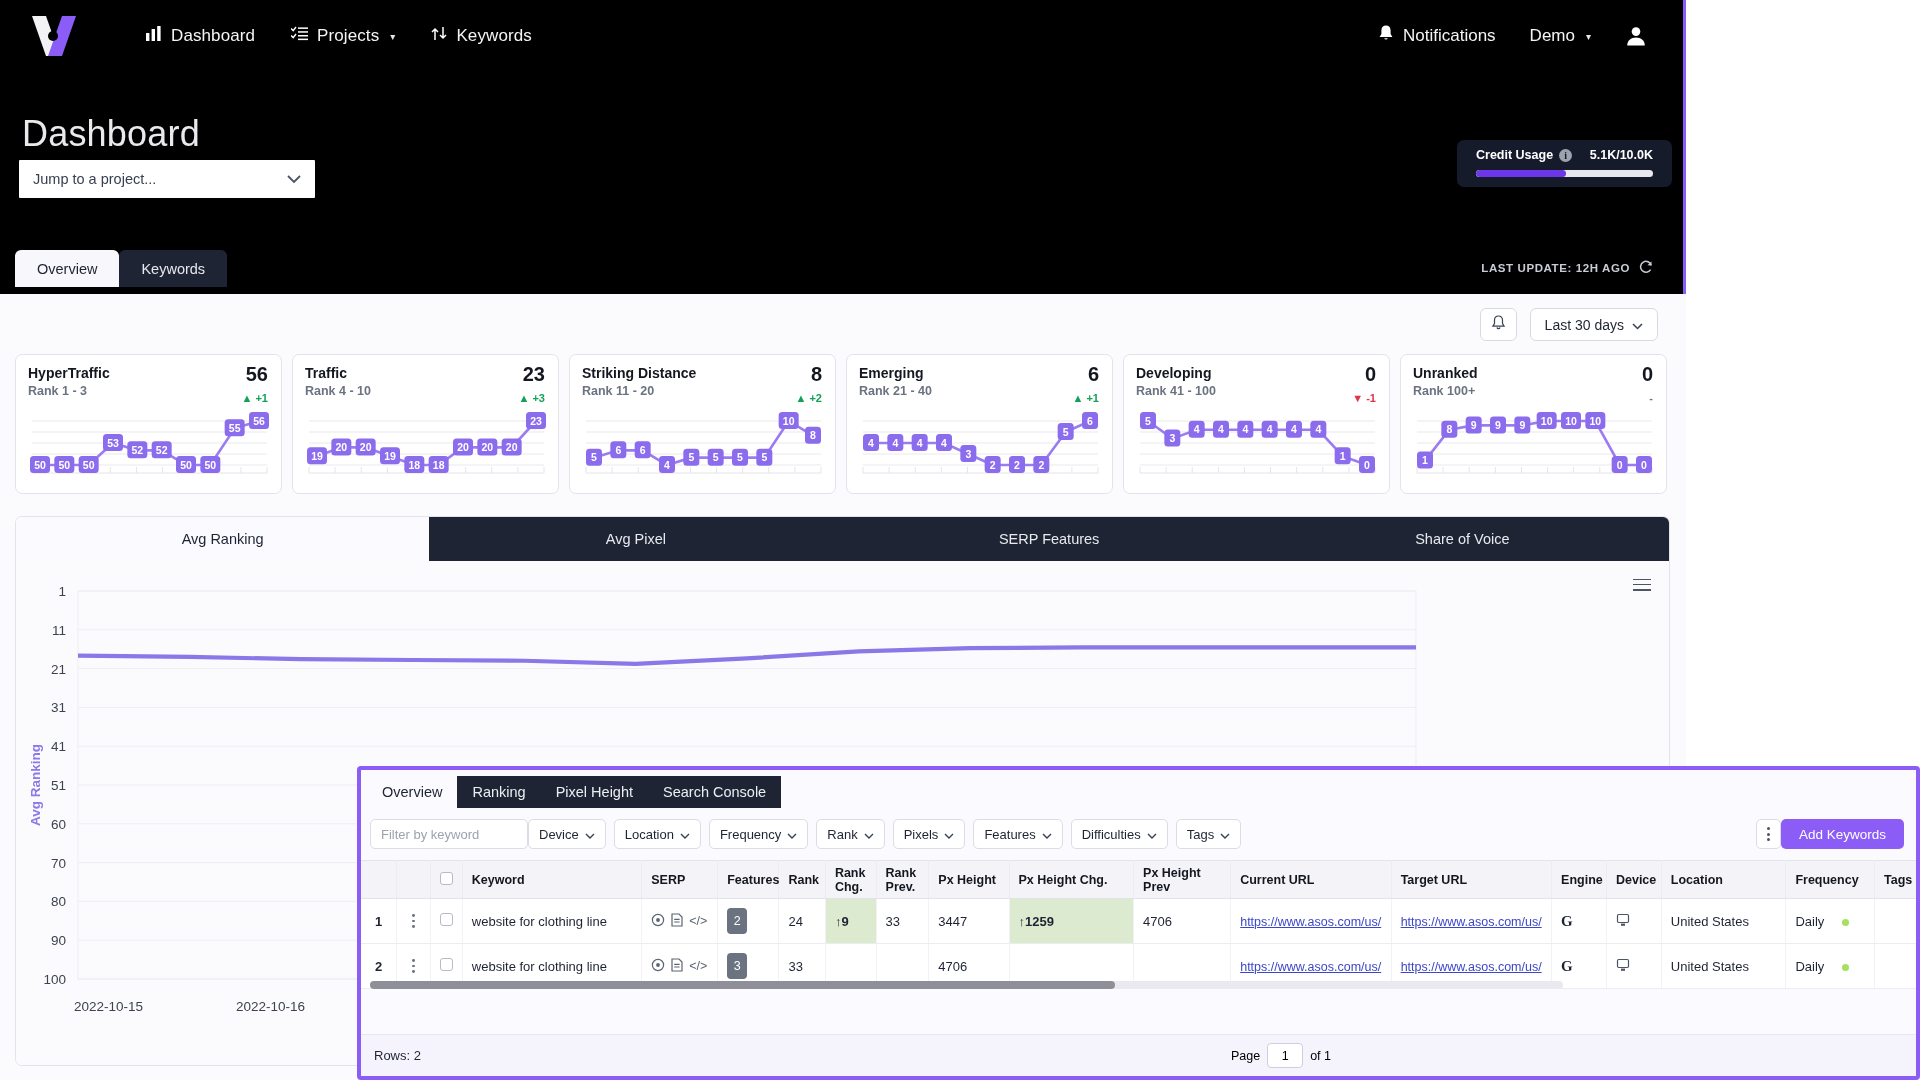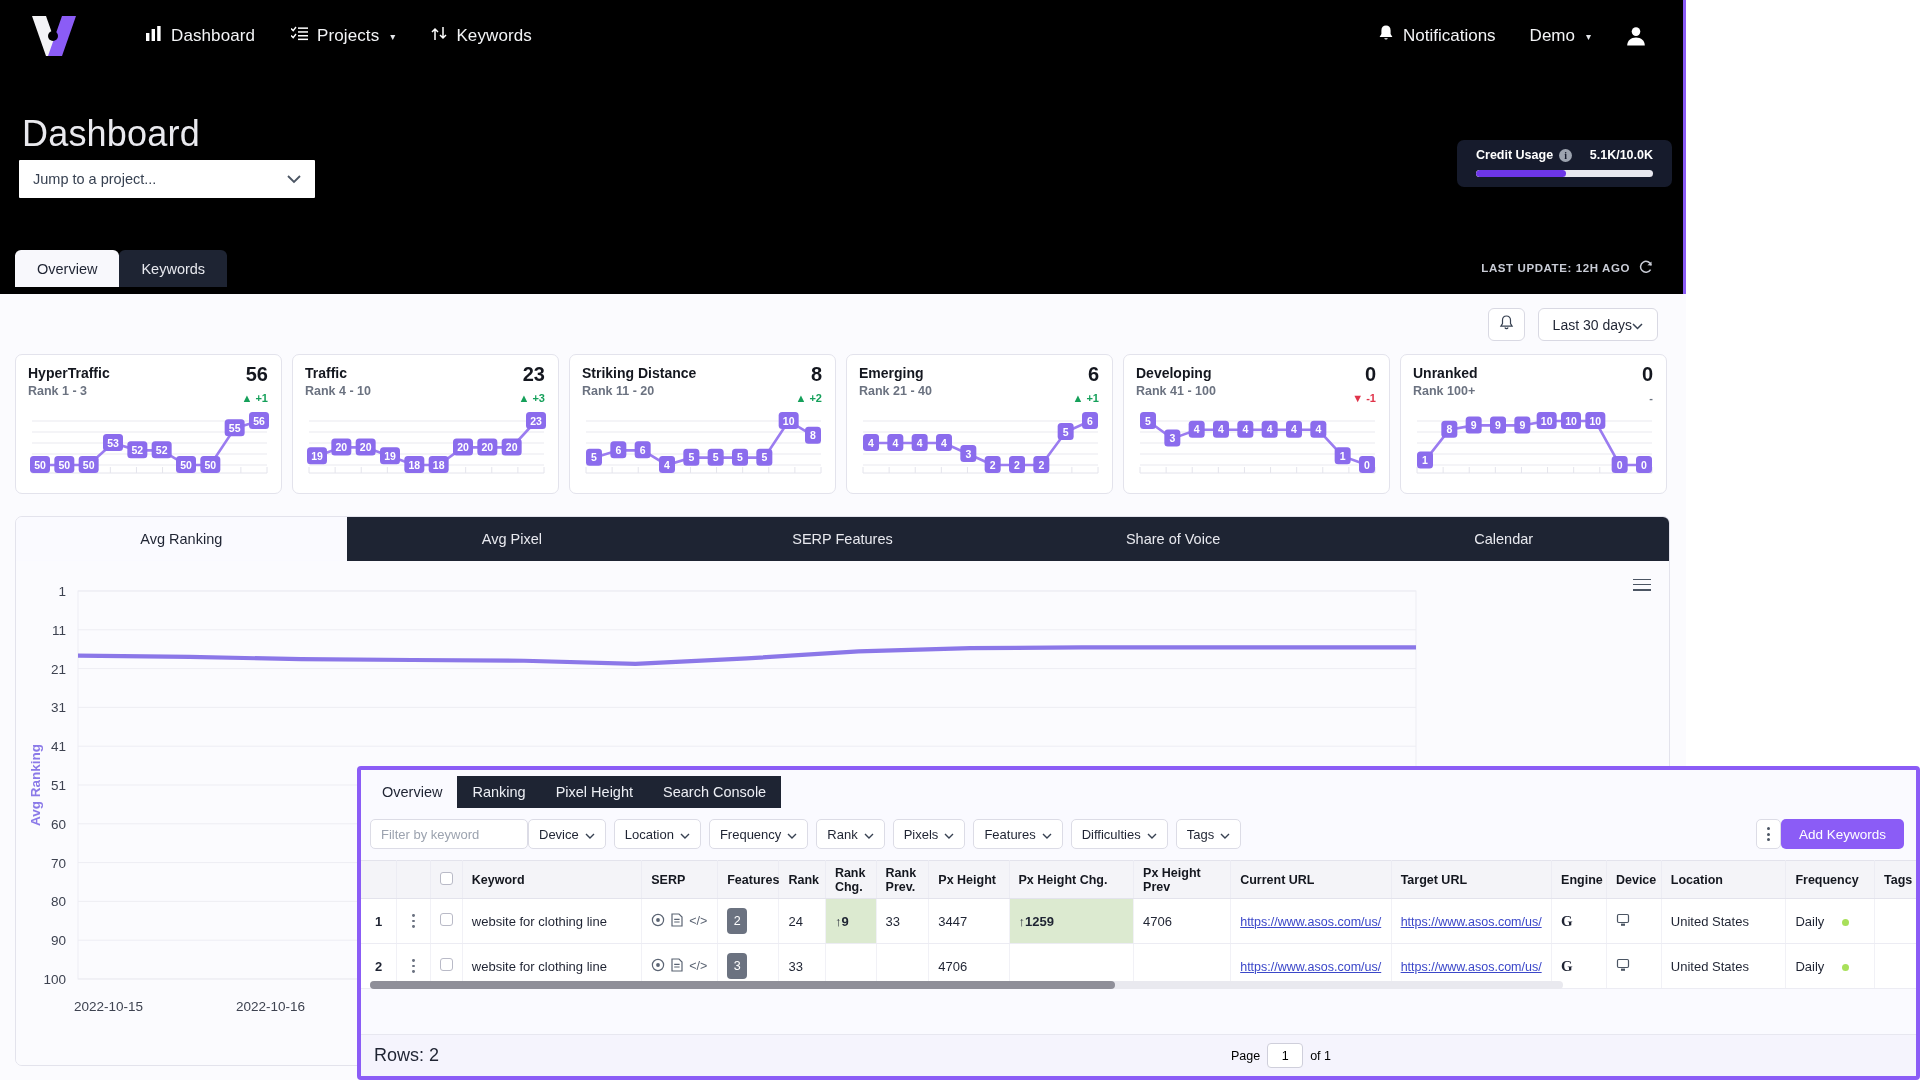--- a/index.html
+++ b/index.html
@@ -77,21 +77,21 @@
   }
   .toolbar-row {
     position:absolute; right:28px; top:14px; display:flex; align-items:center; gap:13px;
   }
   .bell-btn {
     width:37px; height:33px; border:1px solid #d9d9e3; border-radius:6px; background:#fff;
     display:flex; align-items:center; justify-content:center;
   }
   .range-btn {
     height:33px; padding:0 14px; border:1px solid #d9d9e3; border-radius:6px; background:#fff;
-    display:flex; align-items:center; font-size:14px; color:#1f2433;
+    display:flex; align-items:center; gap:8px; font-size:14px; color:#1f2433;
   }
 
   
   .kpi-row { position:absolute; left:15px; top:60px; display:flex; gap:10px; }
   .kpi {
     width:267px; height:140px; background:#fff; border:1px solid #e3e3ec;
     border-radius:7px; padding:10px 12px; position:relative;
   }
   .kpi-title { font-size:14px; font-weight:bold; color:#14171f; }
   .kpi-sub { font-size:12.5px; font-weight:bold; color:#6b7280; margin-top:3px; }
@@ -173,21 +173,21 @@
   .g-ico { font-weight:bold; font-size:15px; font-family:"Liberation Serif", serif; }
   .dot-green { width:7px; height:7px; border-radius:50%; background:#a8e05a; display:inline-block; }
   .hscroll {
     position:absolute; left:9px; bottom:0; width:1193px; height:8px; background:#e9e9ef; border-radius:4px;
   }
   .hscroll i { display:block; width:745px; height:8px; background:#8f8f99; border-radius:4px; }
   .kw-footer {
     position:absolute; left:0; bottom:0; width:100%; height:42px; background:#f5f4fd;
     display:flex; align-items:center; border-top:1px solid #e7e7f0;
   }
-  .rows-txt { margin-left:13px; font-size:18px; color:#1f2433; }
+  .rows-txt { margin-left:13px; font-size:13px; color:#1f2433; }
   .pager { margin-left:auto; margin-right:585px; display:flex; align-items:center; gap:7px; font-size:12.5px; }
   .pg-input {
     width:36px; height:25px; border:1px solid #cfcfdb; border-radius:4px; background:#fff;
     display:flex; align-items:center; justify-content:center; font-size:12.5px;
   }
   text { font-family:"Liberation Sans", sans-serif; }
 </style>
 </head>
 <body>
 
@@ -596,21 +596,20 @@
             </svg></div>
         </div>
       </div>
 
     <div class="chart-panel">
       <div class="chart-tabs" id="chartTabs">
           <div class="ctab active">Avg Ranking</div>
           <div class="ctab">Avg Pixel</div>
           <div class="ctab">SERP Features</div>
           <div class="ctab">Share of Voice</div>
-          <div class="ctab">Calendar</div>
         </div>
       <div class="chart-body">
         <div class="hamburger">
           <span></span>
             <span></span>
             <span></span>
         </div>
         <svg id="mainChart" width="1653" height="506" viewBox="0 0 1653 506">
             <rect x="62" y="30" width="1338" height="388" fill="#fbfbfe" stroke="#ededf3"></rect>
             <line x1="62" y1="30" x2="1400" y2="30" stroke="#ededf3" stroke-width="1"></line>

